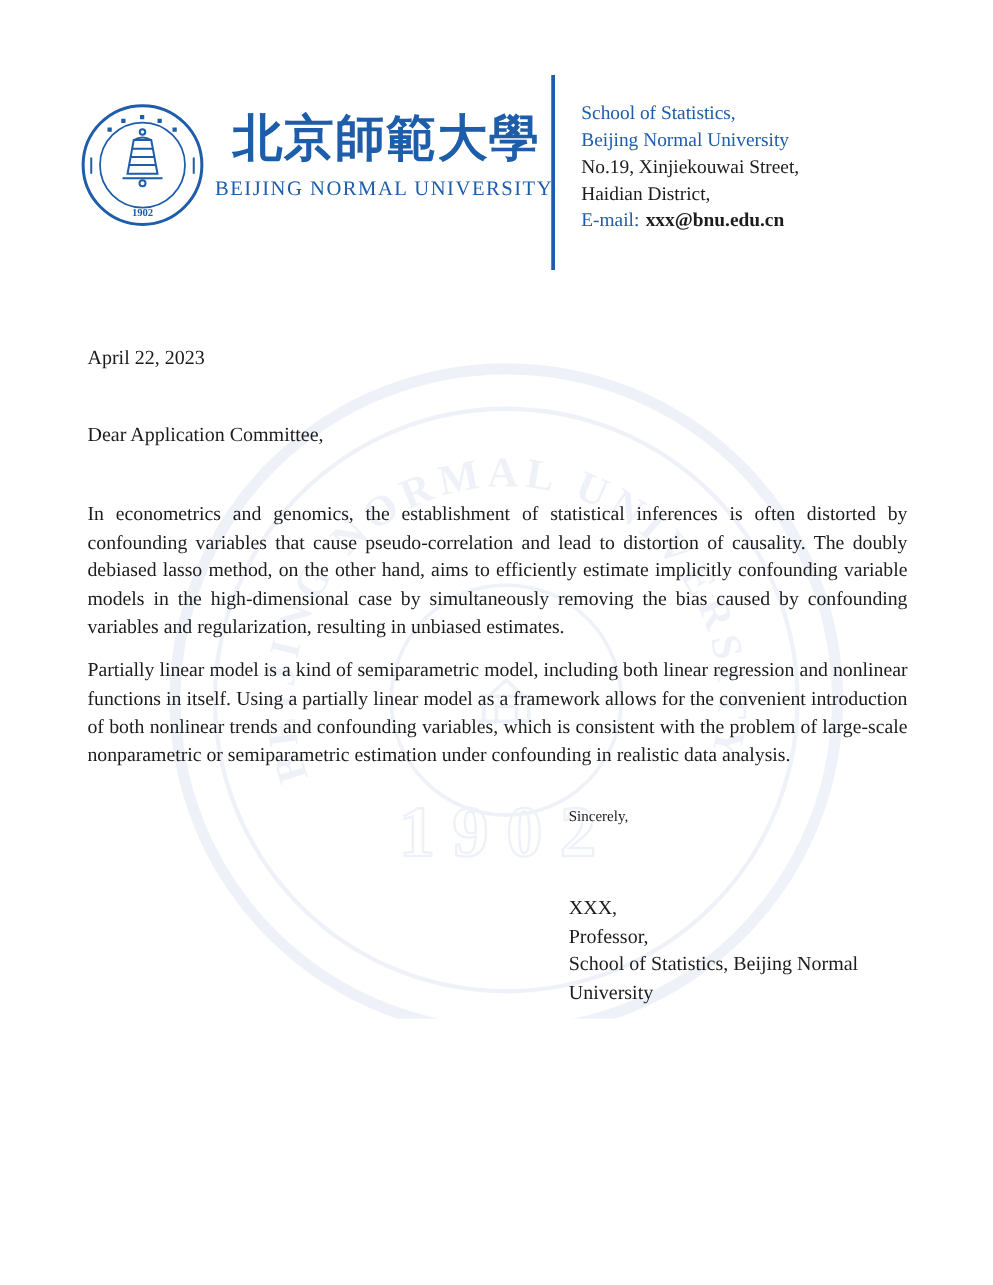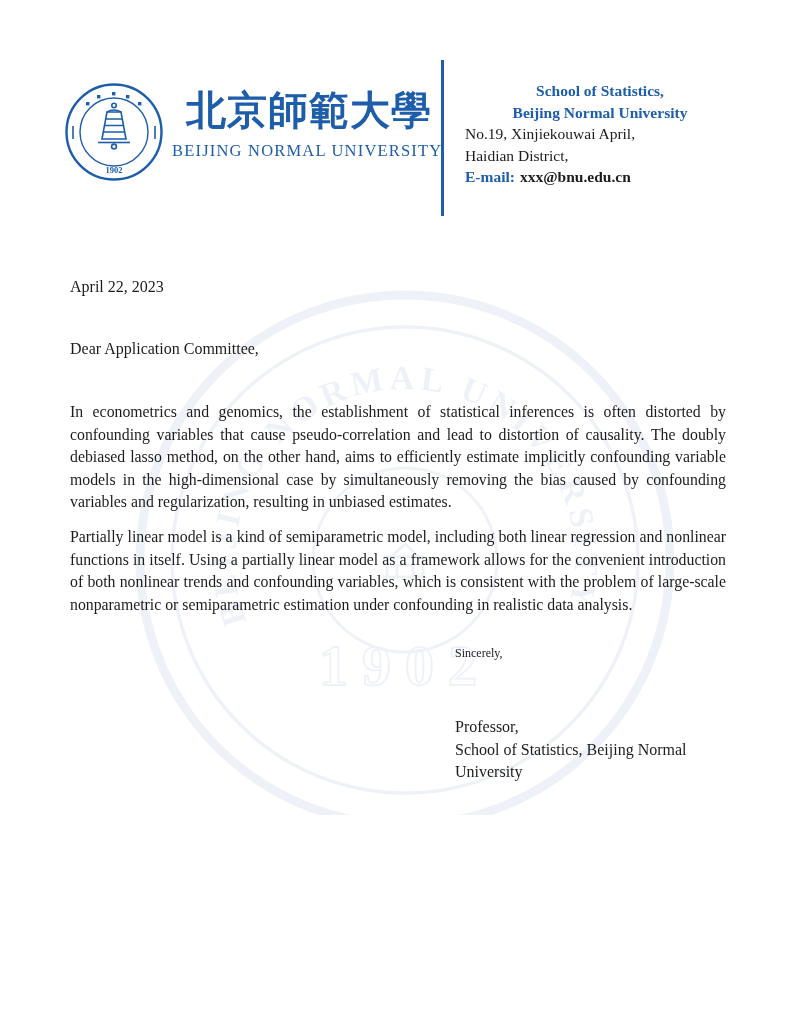--- a/index.html
+++ b/index.html
@@ -38,21 +38,21 @@
     margin-top:7px;white-space:nowrap;
   }
   .vrule{
     position:absolute;left:441px;top:60px;
     width:3px;height:156px;background:var(--blue);
   }
   .contact{
     position:absolute;left:465px;top:80px;width:270px;
     font-size:15.5px;line-height:21.5px;
   }
-  .contact .blue-bold{color:var(--blue);font-weight:bold;text-align:center;}
+  .contact .blue-bold{color:var(--blue);font-weight:normal;}
   .contact .email-value{color:var(--ink);font-weight:bold;margin-left:5px;}
   
   .date{position:absolute;left:70px;top:278px;font-size:16px;text-align:center;}
   .salutation{position:absolute;left:70px;top:340px;font-size:16px;}
   .paragraphs{
     position:absolute;left:70px;top:401px;width:656px;
     font-size:15.8px;line-height:22.6px;text-align:justify;
   }
   .paragraphs p{margin:0 0 12px 0;}
   .closing{position:absolute;left:455px;top:646px;font-size:12px;}
@@ -108,37 +108,38 @@
   <div class="brand">
     <div class="brand-cn">北京師範大學</div>
     <div class="brand-en">BEIJING NORMAL UNIVERSITY</div>
   </div>
 
   <div class="vrule"></div>
 
   <div class="contact">
     <div class="blue-bold">School of Statistics,</div>
     <div class="blue-bold">Beijing Normal University</div>
-    <div>No.19, Xinjiekouwai April,</div>
+    <div>No.19, Xinjiekouwai Street,</div>
     <div>Haidian District,</div>
     <div>
       <span class="blue-bold">E-mail:</span><span class="email-value">xxx@bnu.edu.cn</span>
     </div>
   </div>
 
   <div class="date">April 22, 2023</div>
 
   <div class="salutation">Dear Application Committee,</div>
 
   <div class="paragraphs">
     <p>In econometrics and genomics, the establishment of statistical inferences is often distorted by confounding variables that cause pseudo-correlation and lead to distortion of causality. The doubly debiased lasso method, on the other hand, aims to efficiently estimate implicitly confounding variable models in the high-dimensional case by simultaneously removing the bias caused by confounding variables and regularization, resulting in unbiased estimates.</p>
     <p>Partially linear model is a kind of semiparametric model, including both linear regression and nonlinear functions in itself. Using a partially linear model as a framework allows for the convenient introduction of both nonlinear trends and confounding variables, which is consistent with the problem of large-scale nonparametric or semiparametric estimation under confounding in realistic data analysis.</p>
   </div>
 
   <div class="closing">Sincerely,</div>
 
   <div class="signature">
+    <div>XXX,</div>
     <div>Professor,</div>
     <div>School of Statistics, Beijing Normal</div>
     <div>University</div>
   </div>
 
 </div>
 
 </body></html>

